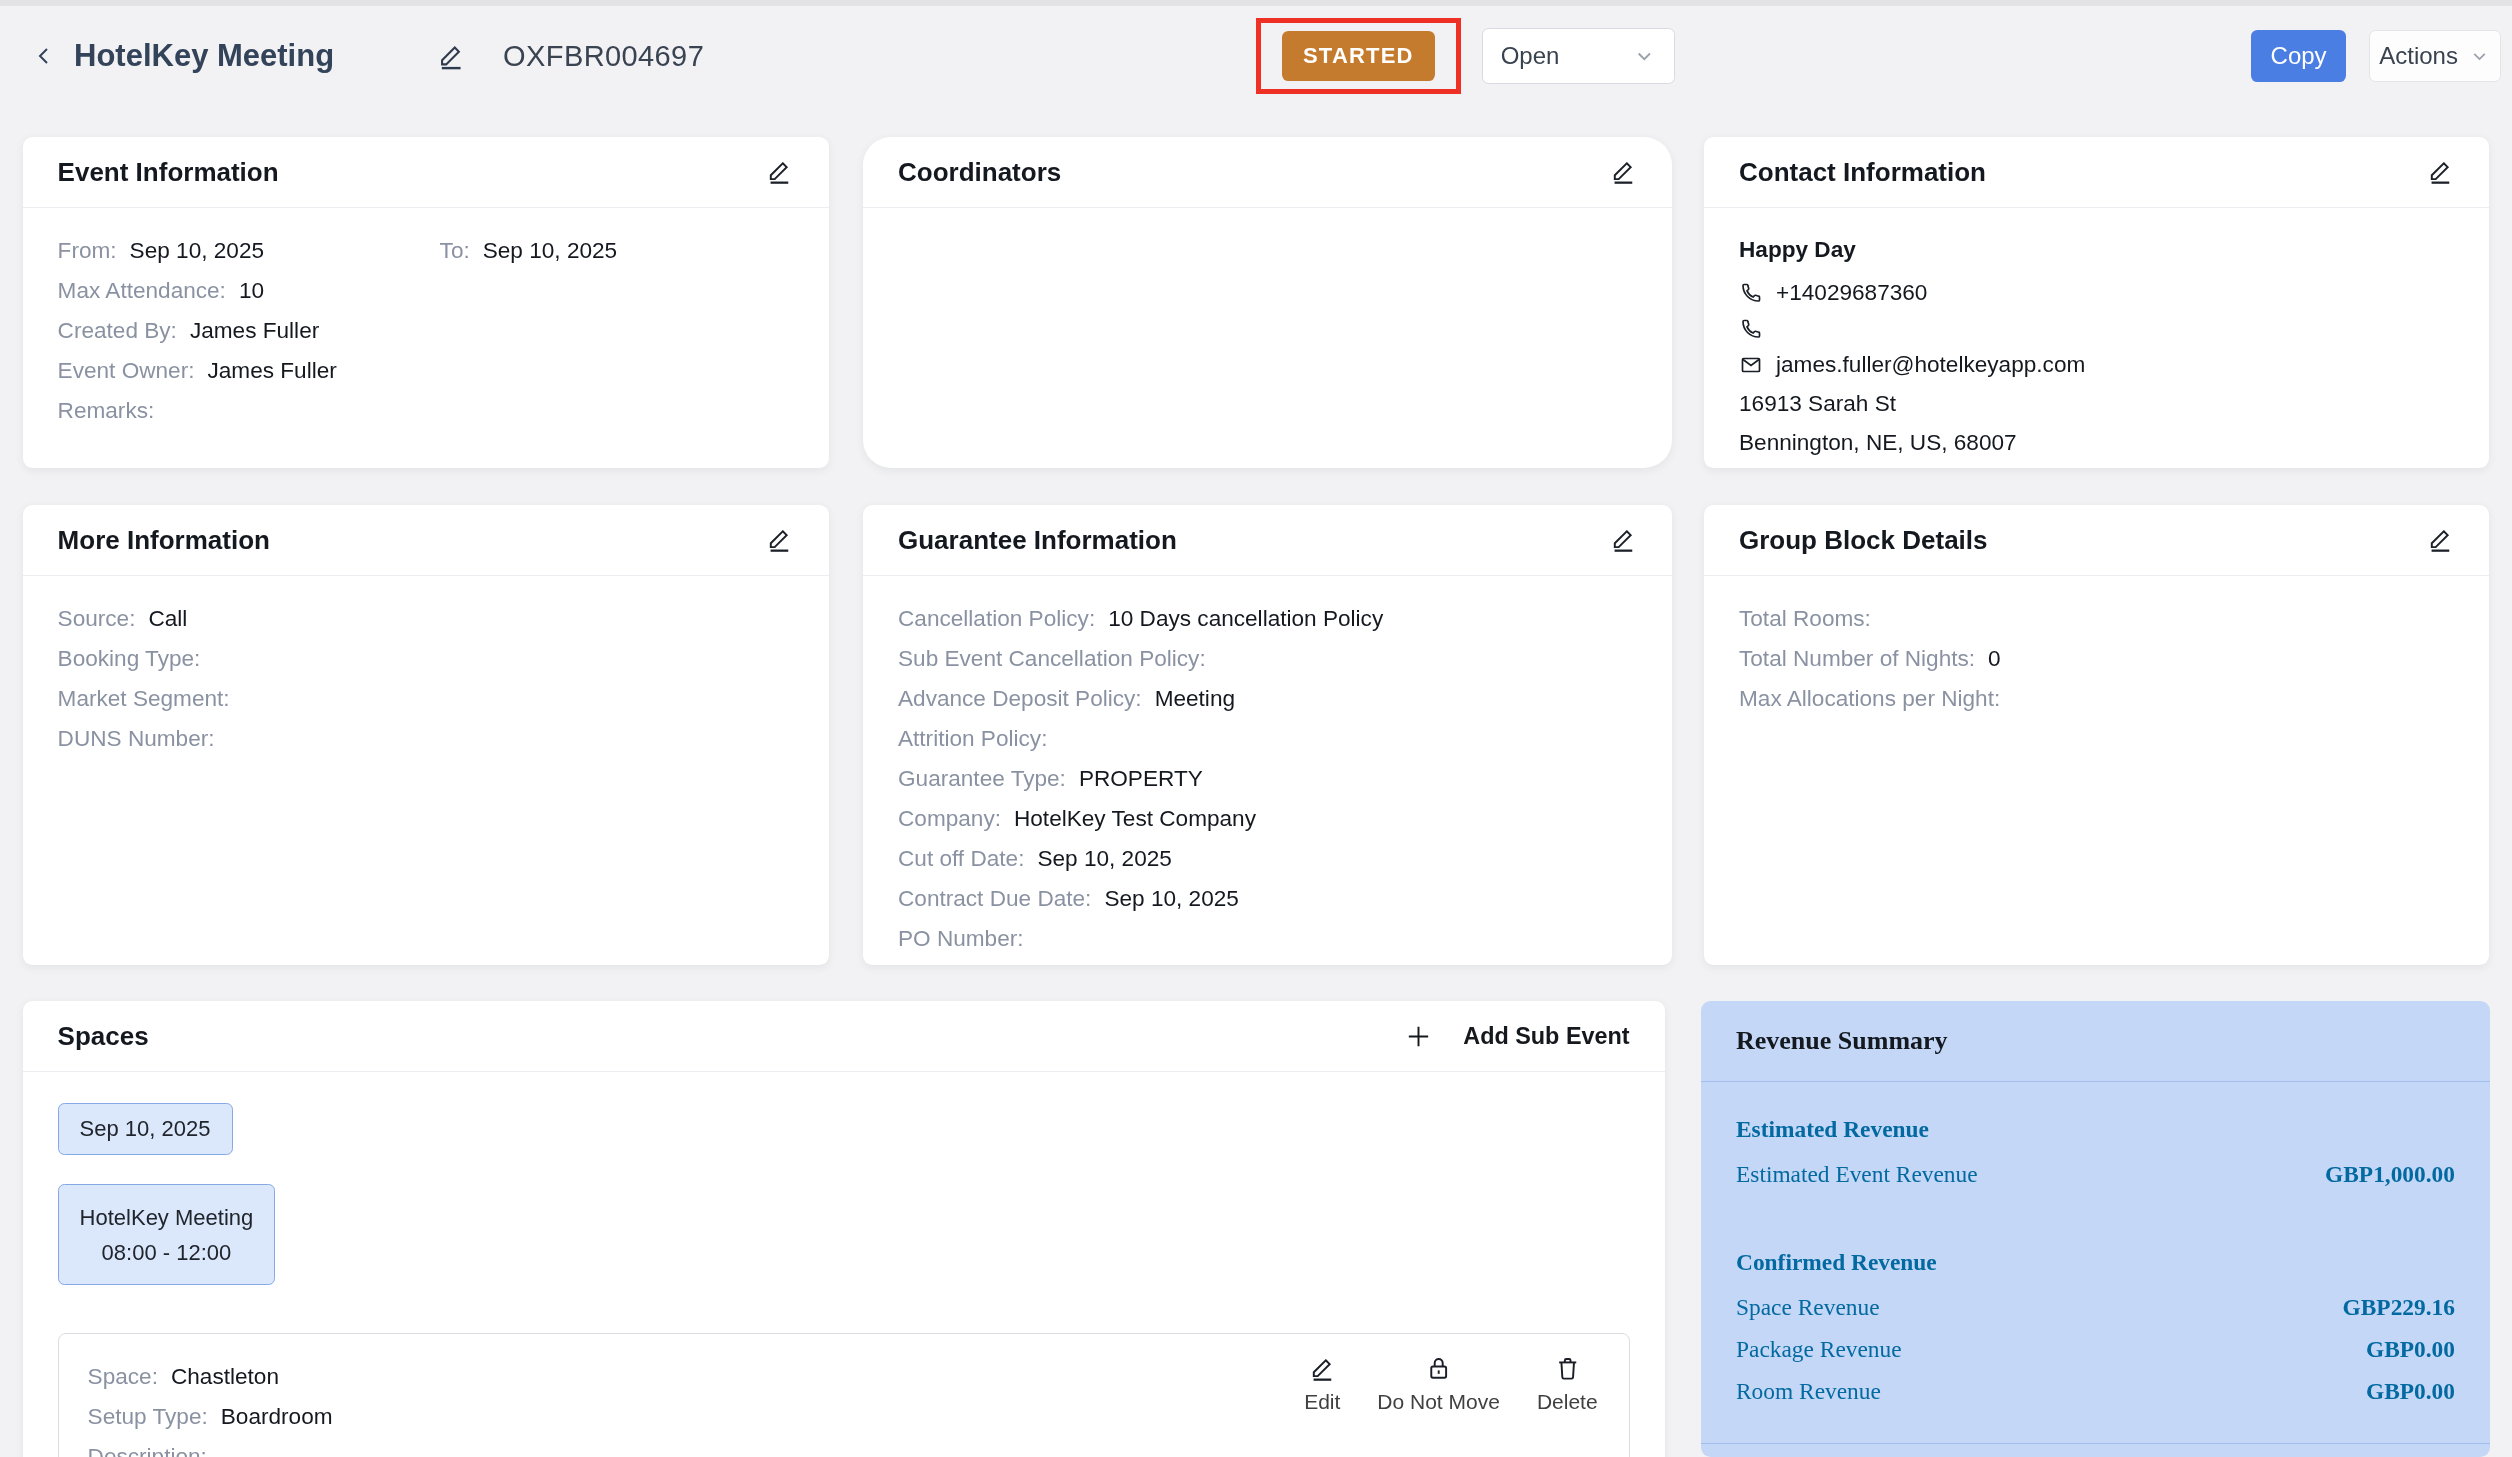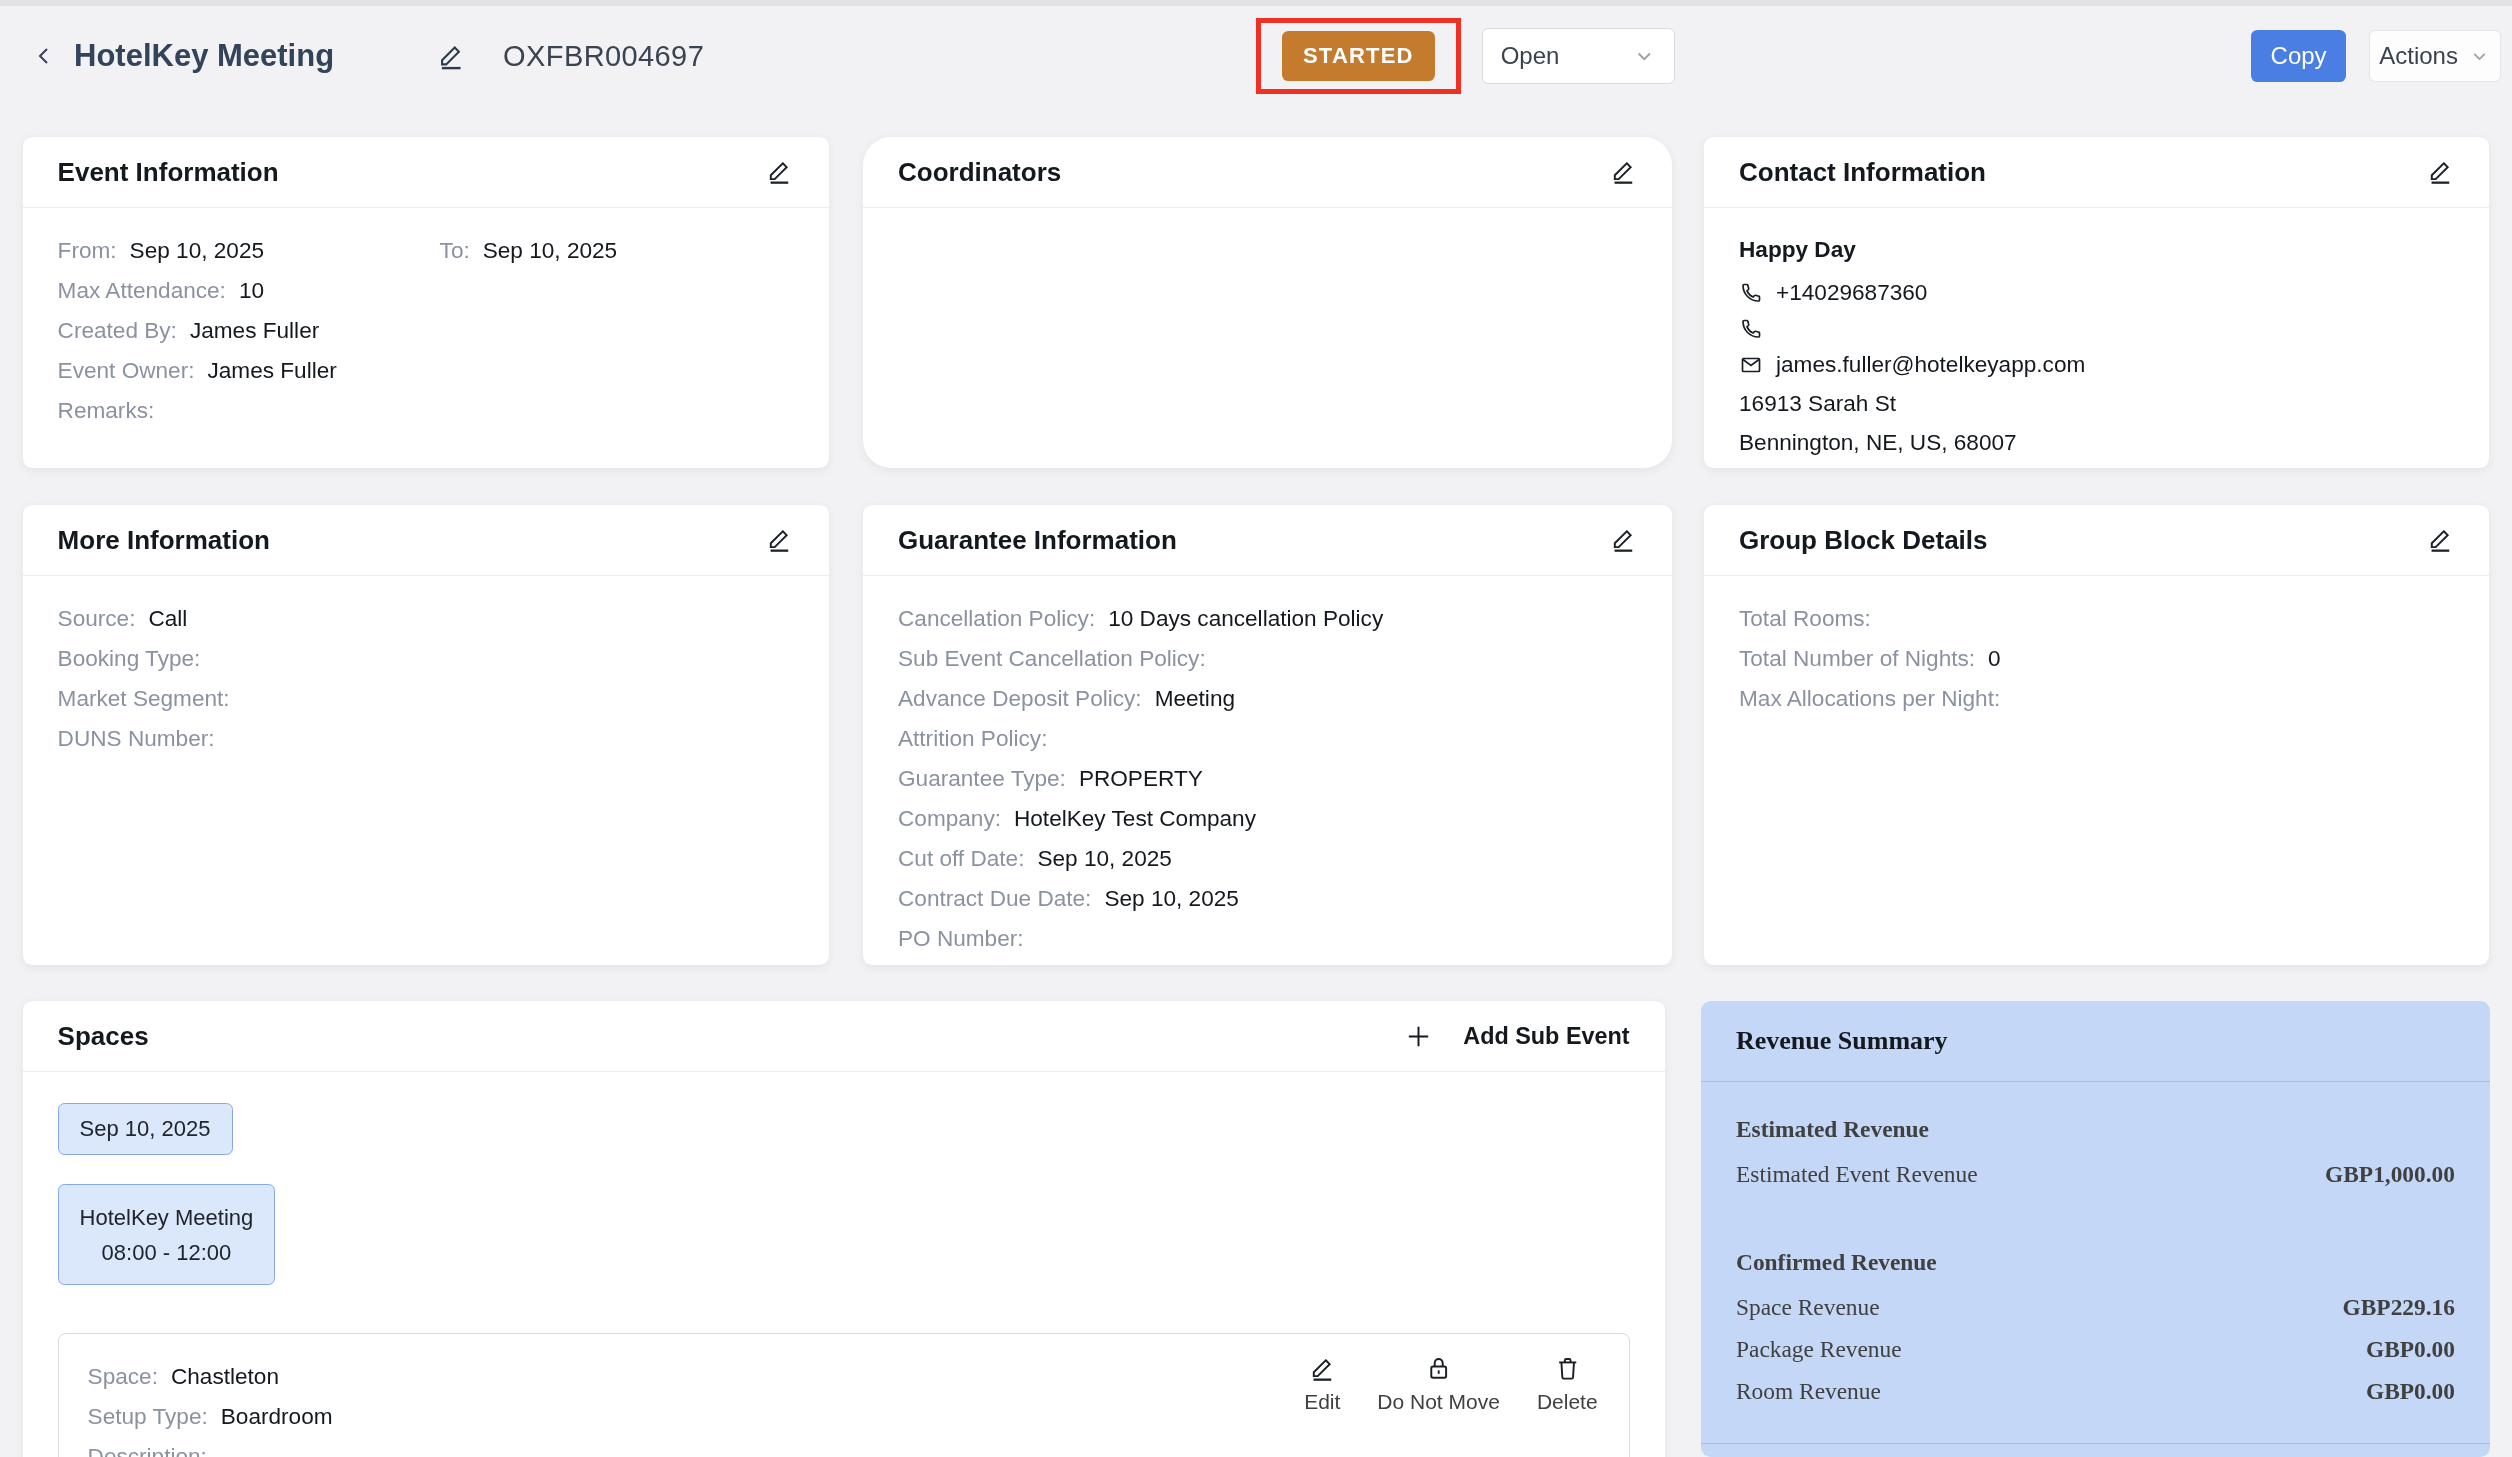--- a/index.html
+++ b/index.html
@@ -59,21 +59,21 @@
     line-height:35px; margin-top:29px; cursor:pointer;}
   .sub-card{position:relative; border:1.6px solid #D9DCE1; border-radius:8px; margin-top:48px;
     padding:22.6px 29px; height:202px;}
   .sub-actions{position:absolute; top:21px; right:31px; display:flex; gap:37px;}
   .action{display:flex; flex-direction:column; align-items:center; cursor:pointer; color:#1A1F27;}
   .action-label{font-size:21px; color:#404040; margin-top:8px;}
   
   .rev-card{background:var(--revenue_bg); box-shadow:none;}
   .rev-head{display:flex; align-items:center; height:81px; padding:0 35px; border-bottom:1.6px solid #A2BEEE;}
   .rev-body{padding:14.5px 35px 0;}
-  .rrow{display:flex; justify-content:space-between; align-items:center; font-size:23.4px; color:#404040;}
+  .rrow{display:flex; justify-content:space-between; align-items:center; font-size:23.4px; color:#0369a1;}
   .rhead{font-weight:700; height:47px; margin-top:9.7px;}
   .rline{height:42px;}
   .rval{font-weight:700;}
   .rev-divider{border-top:1.6px solid #A2BEEE; margin:31px -35px 0;}
   .rtotal{height:74px; font-weight:700;}
   .gap-conf{margin-top:44px;}
 </style>
 </head>
 <body>
 

